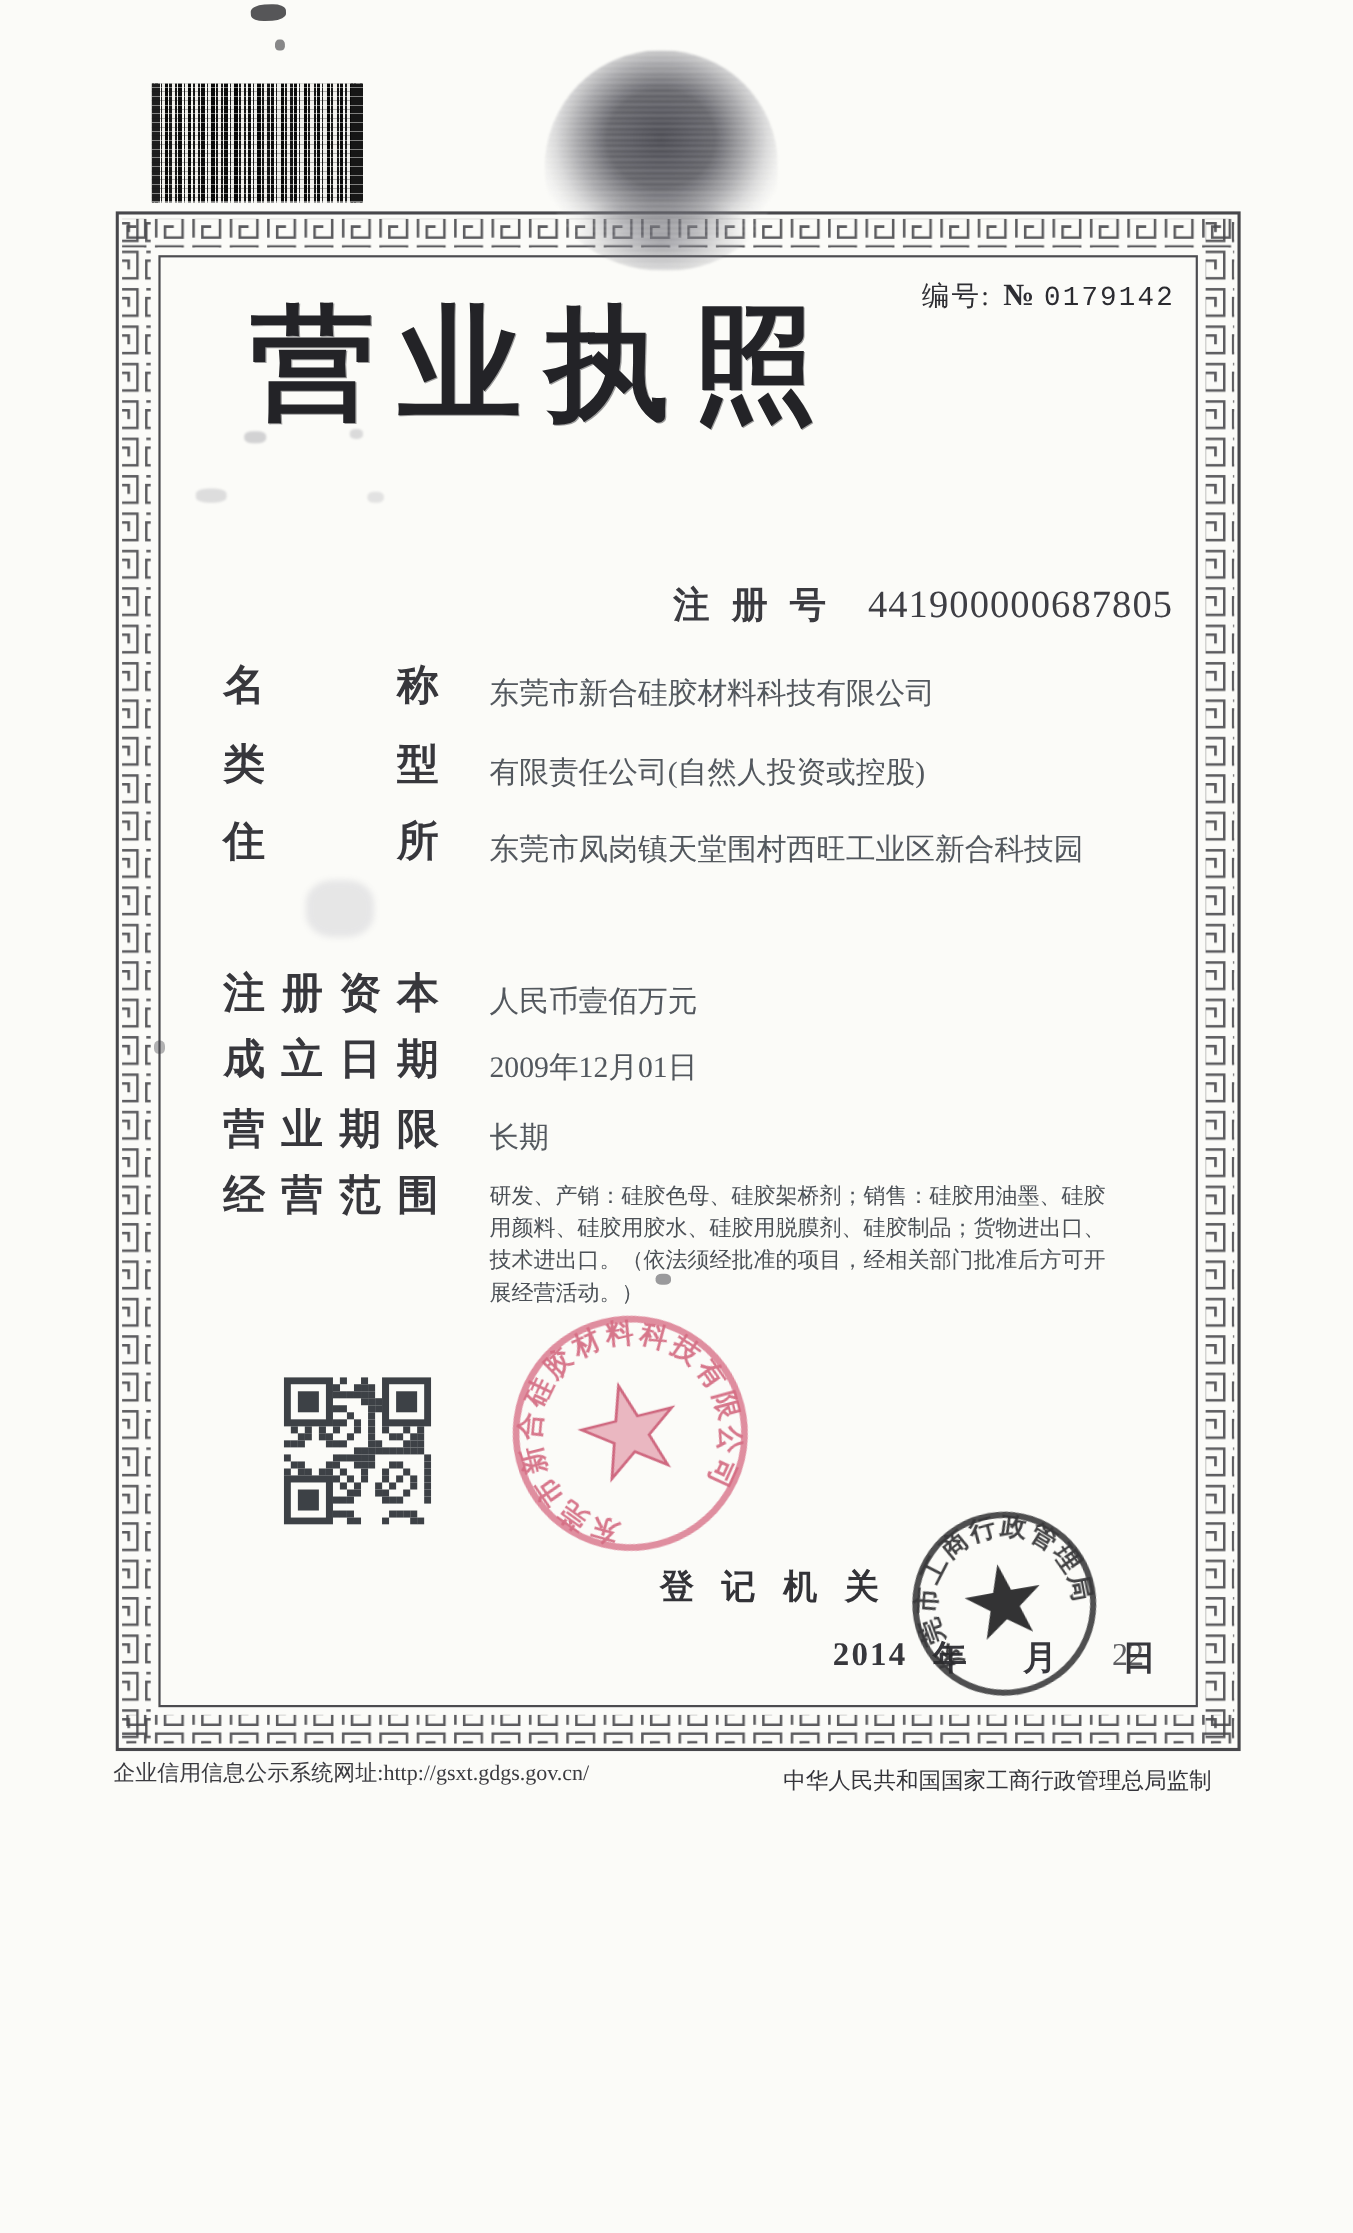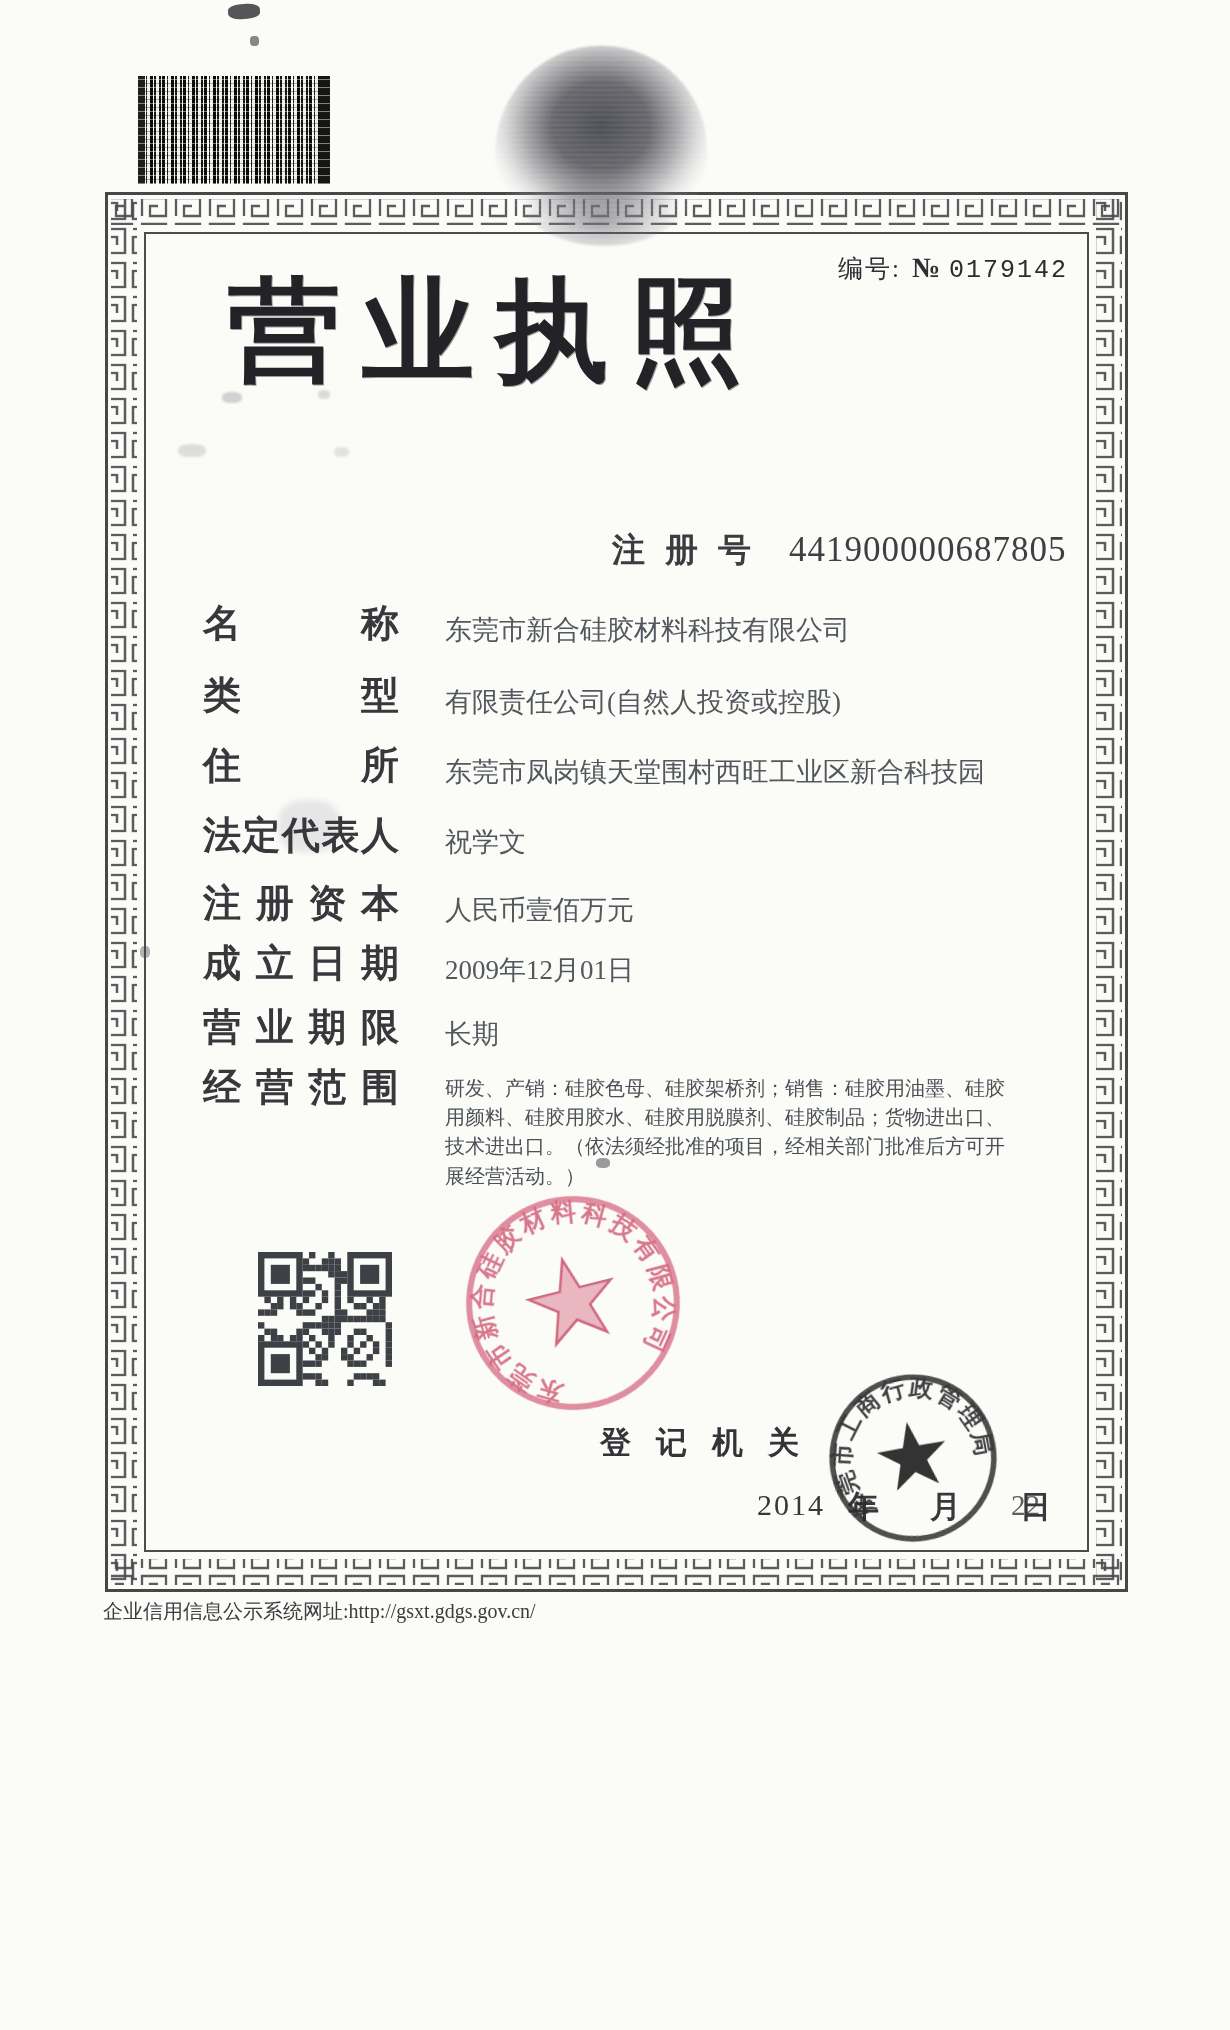--- a/index.html
+++ b/index.html
@@ -59,21 +59,21 @@
   .f-value{margin-left:46px;font-size:27px;color:#53585e;padding-top:9px;width:600px;line-height:1.3;}
   .f-row.scope .f-value{font-size:20px;line-height:1.46;width:574px;padding-top:6px;color:#4b5056;}
   
   .qr{position:absolute;left:258px;top:1252px;width:134px;height:134px;z-index:4;filter:blur(.3px);}
   
   .company-seal{position:absolute;left:452px;top:1182px;width:242px;height:242px;z-index:6;opacity:.88;transform:rotate(-14deg);filter:blur(.35px);}
   .registrar-seal{position:absolute;left:817px;top:1362px;width:192px;height:192px;z-index:6;opacity:.93;transform:rotate(-10deg);filter:blur(.25px);}
   
   .registrar-label{position:absolute;left:600px;top:1422px;font-size:31px;font-weight:600;letter-spacing:25px;color:#333338;z-index:4;white-space:nowrap;}
   .date-part{position:absolute;z-index:4;color:#37373c;}
-  .date-year{left:757px;top:1488px;font-size:30px;letter-spacing:2px;}
+  .date-year{left:757px;top:1488px;font-size:30px;letter-spacing:2px;font-weight:bold;}
   .date-year-unit{left:848px;top:1486px;font-size:31px;font-weight:600;}
   .date-month-unit{left:930px;top:1486px;font-size:31px;font-weight:600;}
   .date-day{left:974px;top:1489px;font-size:29px;opacity:.8;margin-left:37px;}
   .date-day-unit{left:1020px;top:1486px;font-size:31px;font-weight:600;}
   
   .footer-left{position:absolute;left:103px;top:1598px;font-size:20px;color:#3b3b40;z-index:4;white-space:nowrap;}
   .footer-right{position:absolute;left:712px;top:1604px;font-size:20.5px;color:#34343a;z-index:4;white-space:nowrap;}
   
   .smudge{position:absolute;z-index:2;border-radius:40%;}
   .sm-a{left:228px;top:4px;width:32px;height:15px;background:#2d2d30;opacity:.8;transform:rotate(-3deg);}
@@ -136,24 +136,20 @@
     <div class="f-label">名称</div>
     <div class="f-value">东莞市新合硅胶材料科技有限公司</div>
   </div>
   <div class="f-row" style="top:746px">
     <div class="f-label">住所</div>
     <div class="f-value">东莞市凤岗镇天堂围村西旺工业区新合科技园</div>
   </div>
   <div class="f-row" style="top:676px">
     <div class="f-label">类型</div>
     <div class="f-value">有限责任公司(自然人投资或控股)</div>
-  </div>
-  <div class="f-row" style="top:816px">
-    <div class="f-label">法定代表人</div>
-    <div class="f-value">祝学文</div>
   </div>
   <div class="f-row" style="top:884px">
     <div class="f-label">注册资本</div>
     <div class="f-value">人民币壹佰万元</div>
   </div>
   <div class="f-row" style="top:944px">
     <div class="f-label">成立日期</div>
     <div class="f-value">2009年12月01日</div>
   </div>
   <div class="f-row" style="top:1008px">
@@ -332,14 +328,15 @@
       <path id="bArc" d="M95,157 A62,62 0 0,1 95,33 A62,62 0 0,1 95,157" fill="none"></path>
     </defs>
     <circle cx="95" cy="95" r="80" fill="none" stroke="#2e2e30" stroke-width="5.5" opacity=".9"></circle>
     <polygon points="95,59 103.2,83.7 129.2,83.9 108.3,99.3 116.2,124.1 95,109 73.8,124.1 81.7,99.3 60.8,83.9 86.8,83.7" fill="#242426"></polygon>
     <text font-size="23.5" font-weight="bold" letter-spacing="2" fill="#2a2a2c" opacity=".95" font-family="Liberation Serif, DejaVu Serif, serif">
       <textPath href="#bArc" startOffset="48">东莞市工商行政管理局</textPath>
     </text>
   </svg>
 
   <div class="footer-left">企业信用信息公示系统网址:http://gsxt.gdgs.gov.cn/</div>
+  <div class="footer-right">中华人民共和国国家工商行政管理总局监制</div>
 
 </div>
 
 </body></html>

